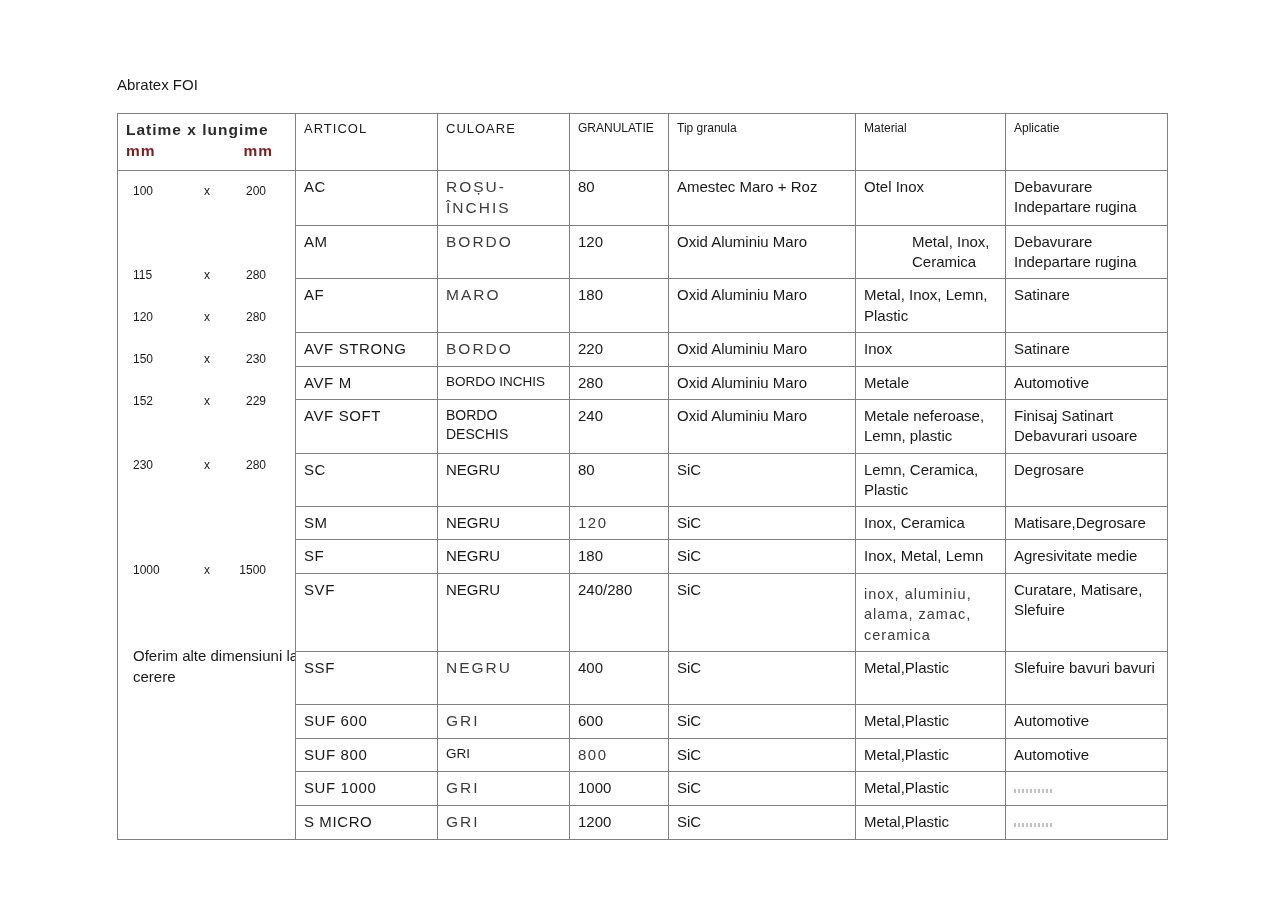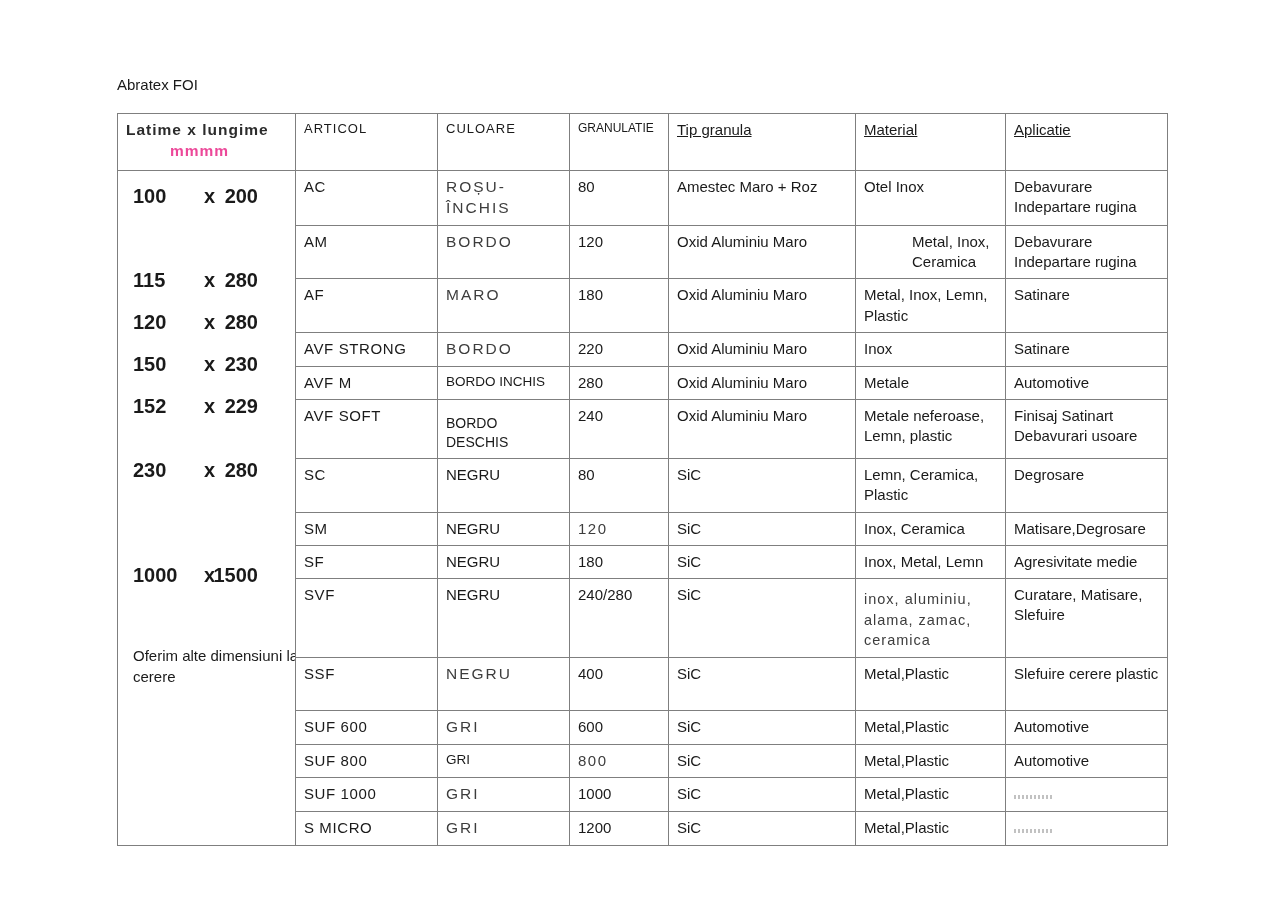--- a/index.html
+++ b/index.html
@@ -33,38 +33,38 @@
     border: 1px solid #7f7f7f;
     vertical-align: top;
     padding: 6px 8px;
     text-align: left;
     font-weight: normal;
     color: #1a1a1a;
     overflow: hidden;
   }
   
   th.hdr-bold-spaced { font-weight: bold; letter-spacing: 1px; color: #2b2b2b; font-size: 13px; margin-top: 32px; }
-  th.hdr-plain { font-weight: normal; font-size: 15px; text-decoration: underline; }
+  th.hdr-plain { font-weight: normal; font-size: 12px; }
   th.hdr-granulatie { font-weight: bold; word-break: break-all; font-size: 12px; }
   .dims-hdr-line1 { font-weight: bold; letter-spacing: 1px; color: #2b2b2b; font-size: 15.5px; white-space: nowrap; }
-  .dims-hdr-line2 { display: flex; justify-content: center; padding-right: 14px; font-weight: bold; letter-spacing: 1px; color: #ec4899; font-size: 15.5px; }
+  .dims-hdr-line2 { display: flex; justify-content: space-between; padding-right: 14px; font-weight: bold; letter-spacing: 1px; color: #7f1d1d; font-size: 15.5px; }
   
   td.articol { font-weight: bold; letter-spacing: 0.6px; color: #222222; font-size: 15px; padding-top: 8px; }
   
   .spaced-lg { letter-spacing: 2px; color: #3d3d3d; font-size: 15.5px; }
   .spaced    { letter-spacing: 1px; color: #3d3d3d; font-size: 14.5px; }
   .spaced-num{ letter-spacing: 1.5px; color: #3d3d3d; font-size: 15px; }
   .small-txt { font-size: 13.5px; }
   .maxw86  { display: inline-block; max-width: 86px; }
-  .maxw90  { display: inline-block; max-width: 90px; margin-top: 8px; }
+  .maxw90  { display: inline-block; max-width: 90px; }
   .maxw112 { display: inline-block; max-width: 112px; margin-left: 48px; }
   
   td.dims-cell { padding: 0; }
   .dims-wrap { position: relative; width: 100%; height: 648px; }
-  .dim-row { position: absolute; left: 0; right: 8px; height: 19px; font-size: 20px; font-weight: bold; }
+  .dim-row { position: absolute; left: 0; right: 0; height: 19px; font-size: 12px; }
   .dim-row .lat { position: absolute; left: 7px; }
   .dim-row .sep { position: absolute; left: 78px; }
   .dim-row .lun { position: absolute; right: 21px; text-align: left; }
   .dims-note { position: absolute; left: 7px; width: 172px; font-size: 15px; line-height: 1.4; }
   
   .illegible {
     display: inline-block;
     width: 40px;
     height: 4px;
     margin-top: 7px;
@@ -236,21 +236,21 @@
       <td style="padding-top:10px"><span class="spaced">inox, aluminiu, alama, zamac, ceramica</span></td>
       <td>Curatare, Matisare, Slefuire</td>
     </tr>
 
     <tr style="height:53px">
       <td class="articol">SSF</td>
       <td><span class="spaced-lg">NEGRU</span></td>
       <td>400</td>
       <td>SiC</td>
       <td>Metal,Plastic</td>
-      <td>Slefuire cerere plastic</td>
+      <td>Slefuire bavuri bavuri</td>
     </tr>
 
     <tr style="height:33px">
       <td class="articol">SUF 600</td>
       <td><span class="spaced-lg">GRI</span></td>
       <td>600</td>
       <td>SiC</td>
       <td>Metal,Plastic</td>
       <td>Automotive</td>
     </tr>

